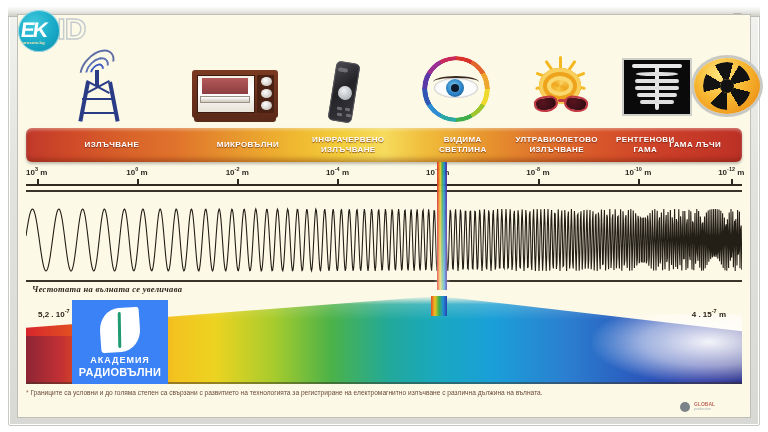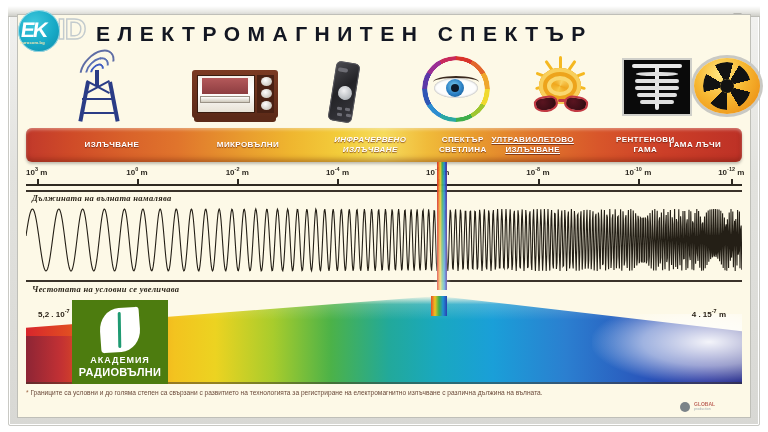--- a/index.html
+++ b/index.html
@@ -448,21 +448,21 @@
     position: absolute; right: 42px; top: 308px;
     font: 700 8px "Liberation Sans", sans-serif; color: #2b2318;
     z-index: 12; white-space: nowrap;
   }
   .wl-left sup, .wl-right sup { font-size: 5.5px; }
 
   
   .acad {
     position: absolute; left: 72px; top: 300px;
     width: 96px; height: 84px;
-    background: #4d7c0f;
+    background: #3b82f6;
     z-index: 20;
     overflow: hidden;
   }
   .acad .leaf {
     position: absolute; left: 28px; top: 8px; width: 40px; height: 44px;
     background: #ffffff;
     border-radius: 50% 8% 50% 8%;
     transform: rotate(-4deg);
   }
   .acad .leaf::after {
@@ -518,21 +518,20 @@
   </div>
   <div class="board-inner"></div>
 
   <div class="logo-ek">
     <div class="disc"></div>
     <div class="ek">EK</div>
     <div class="sub">eurocom.bg</div>
   </div>
   <div class="logo-hd">HD</div>
 
-  <div class="poster-title">ЕЛЕКТРОМАГНИТЕН СПЕКТЪР</div>
 
   <div class="icon-row">
 
     <div class="ic tower">
       <div class="waves"></div>
       <div class="waves2"></div>
       <div class="waves3"></div>
       <div class="mast"></div>
       <div class="x1"></div>
       <div class="x2"></div>
@@ -603,25 +602,25 @@
       <div class="disc2"></div>
       <div class="trefoil"></div>
       <div class="core"></div>
     </div>
   </div>
 
   <div class="band"></div>
   <div id="band-labels">
       <div class="band-label" style="left: 33.16px; width: 157.52px; top: 140px;">ИЗЛЪЧВАНЕ</div>
       <div class="band-label" style="left: 190.68px; width: 114.56px; top: 140px;">МИКРОВЪЛНИ</div>
-      <div class="band-label" style="left: 313px; width: 114.56px; top: 135px; font-style: italic;">ИНФРАЧЕРВЕНО
+      <div class="band-label" style="left: 291px; width: 114.56px; top: 135px;">ИНФРАЧЕРВЕНО
 ИЗЛЪЧВАНЕ</div>
-      <div class="band-label" style="left: 419.8px; width: 85.92px; top: 135px;">СПЕКТЪР
+      <div class="band-label" style="left: 419.8px; width: 85.92px; top: 135px;">ВИДИМА
 СВЕТЛИНА</div>
-      <div class="band-label" style="left: 479px; width: 107.4px; top: 135px; text-decoration: underline;">УЛТРАВИОЛЕТОВО
+      <div class="band-label" style="left: 503px; width: 107.4px; top: 135px;">УЛТРАВИОЛЕТОВО
 ИЗЛЪЧВАНЕ</div>
       <div class="band-label" style="left: 605.96px; width: 78.76px; top: 135px;">РЕНТГЕНОВИ
 ГАМА</div>
       <div class="band-label" style="left: 663px; width: 64.44px; top: 140px;">ГАМА ЛЪЧИ</div>
     </div>
 
   <div class="scale">
     <div class="axis"></div>
     <div id="scale-ticks">
         <div class="tick" style="left: 10.74px;"></div>
@@ -638,27 +637,26 @@
         <div class="lbl" style="left: 511.94px;">10<sup>-8</sup> m</div>
         <div class="tick" style="left: 612.18px;"></div>
         <div class="lbl" style="left: 612.18px;">10<sup>-10</sup> m</div>
         <div class="tick" style="left: 705.26px;"></div>
         <div class="lbl" style="left: 705.26px;">10<sup>-12</sup> m</div>
       </div>
   </div>
 
   <div class="wave-panel">
     <div class="wave-rule-top"></div>
-    <div class="wave-cap">Дължината на вълната намалява</div>
     <svg class="wave-svg" width="716" height="72" viewBox="0 0 716 72">
       <path id="wavepath" fill="none" stroke="#241f16" stroke-width="1.1" d="M0.0,31.9 L0.6,27.9 L1.2,24.0 L1.8,20.4 L2.4,16.9 L3.0,13.9 L3.6,11.2 L4.2,8.9 L4.8,7.2 L5.4,5.9 L6.0,5.2 L6.6,5.1 L7.2,5.5 L7.8,6.5 L8.4,8.0 L9.0,10.1 L9.6,12.6 L10.2,15.6 L10.8,19.0 L11.4,22.8 L12.0,26.8 L12.6,30.9 L13.2,35.2 L13.8,39.5 L14.4,43.8 L15.0,47.9 L15.6,51.8 L16.2,55.4 L16.8,58.6 L17.4,61.3 L18.0,63.6 L18.6,65.3 L19.2,66.4 L19.8,66.9 L20.4,66.8 L21.0,66.0 L21.6,64.7 L22.2,62.7 L22.8,60.1 L23.4,57.1 L24.0,53.6 L24.6,49.7 L25.2,45.5 L25.8,41.1 L26.4,36.6 L27.0,32.1 L27.6,27.6 L28.2,23.3 L28.8,19.3 L29.4,15.6 L30.0,12.4 L30.6,9.7 L31.2,7.5 L31.8,6.0 L32.4,5.2 L33.0,5.1 L33.6,5.6 L34.2,6.9 L34.8,8.8 L35.4,11.4 L36.0,14.6 L36.6,18.2 L37.2,22.3 L37.8,26.7 L38.4,31.3 L39.0,36.1 L39.6,40.9 L40.2,45.5 L40.8,50.0 L41.4,54.1 L42.0,57.8 L42.6,60.9 L43.2,63.5 L43.8,65.4 L44.4,66.6 L45.0,67.0 L45.6,66.6 L46.2,65.5 L46.8,63.6 L47.4,61.0 L48.0,57.8 L48.6,54.0 L49.2,49.7 L49.8,45.1 L50.4,40.2 L51.0,35.2 L51.6,30.2 L52.2,25.3 L52.8,20.8 L53.4,16.6 L54.0,12.9 L54.6,9.8 L55.2,7.5 L55.8,5.9 L56.4,5.1 L57.0,5.2 L57.6,6.1 L58.2,7.9 L58.8,10.4 L59.4,13.7 L60.0,17.5 L60.6,22.0 L61.2,26.8 L61.8,31.9 L62.4,37.1 L63.0,42.4 L63.6,47.4 L64.2,52.1 L64.8,56.4 L65.4,60.1 L66.0,63.0 L66.6,65.2 L67.2,66.5 L67.8,67.0 L68.4,66.4 L69.0,65.0 L69.6,62.7 L70.2,59.5 L70.8,55.7 L71.4,51.2 L72.0,46.2 L72.6,40.9 L73.2,35.5 L73.8,30.0 L74.4,24.7 L75.0,19.8 L75.6,15.4 L76.2,11.6 L76.8,8.6 L77.4,6.4 L78.0,5.3 L78.6,5.1 L79.2,5.9 L79.8,7.8 L80.4,10.5 L81.0,14.1 L81.6,18.5 L82.2,23.5 L82.8,28.8 L83.4,34.5 L84.0,40.2 L84.6,45.8 L85.2,51.0 L85.8,55.8 L86.4,59.9 L87.0,63.1 L87.6,65.4 L88.2,66.7 L88.8,66.9 L89.4,66.0 L90.0,64.0 L90.6,61.0 L91.2,57.1 L91.8,52.5 L92.4,47.2 L93.0,41.5 L93.6,35.6 L94.2,29.7 L94.8,24.0 L95.4,18.7 L96.0,14.1 L96.6,10.3 L97.2,7.4 L97.8,5.7 L98.4,5.0 L99.0,5.6 L99.6,7.4 L100.2,10.2 L100.8,14.1 L101.4,18.8 L102.0,24.3 L102.6,30.2 L103.2,36.3 L103.8,42.5 L104.4,48.4 L105.0,53.8 L105.6,58.5 L106.2,62.3 L106.8,65.1 L107.4,66.6 L108.0,66.9 L108.6,65.9 L109.2,63.7 L109.8,60.3 L110.4,55.9 L111.0,50.6 L111.6,44.7 L112.2,38.4 L112.8,32.0 L113.4,25.7 L114.0,19.9 L114.6,14.8 L115.2,10.6 L115.8,7.4 L116.4,5.6 L117.0,5.1 L117.6,5.9 L118.2,8.1 L118.8,11.6 L119.4,16.1 L120.0,21.6 L120.6,27.8 L121.2,34.3 L121.8,41.0 L122.4,47.4 L123.0,53.3 L123.6,58.4 L124.2,62.5 L124.8,65.3 L125.4,66.8 L126.0,66.8 L126.6,65.3 L127.2,62.4 L127.8,58.2 L128.4,52.9 L129.0,46.8 L129.6,40.2 L130.2,33.3 L130.8,26.6 L131.4,20.2 L132.0,14.7 L132.6,10.2 L133.2,7.1 L133.8,5.3 L134.4,5.2 L135.0,6.6 L135.6,9.5 L136.2,13.8 L136.8,19.3 L137.4,25.6 L138.0,32.5 L138.6,39.6 L139.2,46.6 L139.8,53.0 L140.4,58.5 L141.0,62.8 L141.6,65.6 L142.2,66.9 L142.8,66.5 L143.4,64.4 L144.0,60.8 L144.6,55.7 L145.2,49.6 L145.8,42.7 L146.4,35.4 L147.0,28.1 L147.6,21.3 L148.2,15.2 L148.8,10.4 L149.4,7.0 L150.0,5.2 L150.6,5.3 L151.2,7.1 L151.8,10.7 L152.4,15.7 L153.0,21.9 L153.6,29.0 L154.2,36.6 L154.8,44.1 L155.4,51.1 L156.0,57.3 L156.6,62.1 L157.2,65.4 L157.8,66.9 L158.4,66.5 L159.0,64.2 L159.6,60.1 L160.2,54.5 L160.8,47.7 L161.4,40.2 L162.0,32.4 L162.6,24.8 L163.2,17.9 L163.8,12.2 L164.4,8.0 L165.0,5.5 L165.6,5.1 L166.2,6.7 L166.8,10.3 L167.4,15.5 L168.0,22.2 L168.6,29.7 L169.2,37.8 L169.8,45.7 L170.4,52.9 L171.0,59.1 L171.6,63.6 L172.2,66.3 L172.8,66.9 L173.4,65.3 L174.0,61.7 L174.6,56.3 L175.2,49.4 L175.8,41.6 L176.4,33.3 L177.0,25.2 L177.6,17.9 L178.2,11.8 L178.8,7.5 L179.4,5.3 L180.0,5.3 L180.6,7.6 L181.2,12.0 L181.8,18.2 L182.4,25.7 L183.0,34.0 L183.6,42.5 L184.2,50.5 L184.8,57.4 L185.4,62.7 L186.0,66.0 L186.6,66.9 L187.2,65.5 L187.8,61.7 L188.4,56.0 L189.0,48.6 L189.6,40.2 L190.2,31.5 L190.8,23.1 L191.4,15.7 L192.0,9.9 L192.6,6.3 L193.2,5.0 L193.8,6.3 L194.4,10.1 L195.0,15.9 L195.6,23.5 L196.2,32.1 L196.8,41.1 L197.4,49.7 L198.0,57.1 L198.6,62.7 L199.2,66.1 L199.8,66.9 L200.4,65.0 L201.0,60.7 L201.6,54.1 L202.2,46.0 L202.8,36.9 L203.4,27.8 L204.0,19.3 L204.6,12.4 L205.2,7.5 L205.8,5.2 L206.4,5.7 L207.0,8.9 L207.6,14.6 L208.2,22.3 L208.8,31.3 L209.4,40.7 L210.0,49.7 L210.6,57.5 L211.2,63.2 L211.8,66.4 L212.4,66.7 L213.0,64.1 L213.6,58.8 L214.2,51.3 L214.8,42.2 L215.4,32.6 L216.0,23.3 L216.6,15.1 L217.2,9.1 L217.8,5.7 L218.4,5.3 L219.0,7.9 L219.6,13.4 L220.2,21.2 L220.8,30.5 L221.4,40.4 L222.0,49.9 L222.6,57.9 L223.2,63.7 L223.8,66.7 L224.4,66.4 L225.0,63.0 L225.6,56.6 L226.2,48.1 L226.8,38.3 L227.4,28.2 L228.0,18.9 L228.6,11.5 L229.2,6.7 L229.8,5.0 L230.4,6.8 L231.0,11.8 L231.6,19.4 L232.2,29.0 L232.8,39.3 L233.4,49.3 L234.0,57.8 L234.6,63.9 L235.2,66.8 L235.8,66.2 L236.4,62.1 L237.0,55.0 L237.6,45.7 L238.2,35.2 L238.8,24.8 L239.4,15.7 L240.0,9.0 L240.6,5.5 L241.2,5.6 L241.8,9.3 L242.4,16.3 L243.0,25.7 L243.6,36.3 L244.2,47.0 L244.8,56.3 L245.4,63.1 L246.0,66.6 L246.6,66.3 L247.2,62.2 L247.8,54.8 L248.4,44.9 L249.0,34.0 L249.6,23.2 L250.2,14.1 L250.8,7.8 L251.4,5.1 L252.0,6.4 L252.6,11.6 L253.2,20.0 L253.8,30.6 L254.4,41.8 L255.0,52.4 L255.6,60.7 L256.2,65.8 L256.8,66.8 L257.4,63.7 L258.0,56.8 L258.6,47.0 L259.2,35.6 L259.8,24.4 L260.4,14.6 L261.0,7.9 L261.6,5.1 L262.2,6.6 L262.8,12.3 L263.4,21.4 L264.0,32.6 L264.6,44.3 L265.2,54.9 L265.8,62.7 L266.4,66.6 L267.0,66.1 L267.6,61.1 L268.2,52.4 L268.8,41.3 L269.4,29.3 L270.0,18.3 L270.6,10.0 L271.2,5.5 L271.8,5.7 L272.4,10.6 L273.0,19.3 L273.6,30.6 L274.2,42.8 L274.8,54.0 L275.4,62.4 L276.0,66.6 L276.6,66.0 L277.2,60.6 L277.8,51.3 L278.4,39.5 L279.0,27.2 L279.6,16.2 L280.2,8.4 L280.8,5.1 L281.4,6.9 L282.0,13.5 L282.6,23.8 L283.2,36.2 L283.8,48.6 L284.4,58.9 L285.0,65.3 L285.6,66.8 L286.2,63.1 L286.8,54.7 L287.4,43.0 L288.0,30.1 L288.6,18.2 L289.2,9.4 L289.8,5.2 L290.4,6.5 L291.0,13.0 L291.6,23.6 L292.2,36.4 L292.8,49.2 L293.4,59.6 L294.0,65.8 L294.6,66.6 L295.2,61.7 L295.8,52.1 L296.4,39.5 L297.0,26.3 L297.6,14.8 L298.2,7.2 L298.8,5.1 L299.4,8.8 L300.0,17.7 L300.6,30.1 L301.2,43.7 L301.8,55.8 L302.4,64.1 L303.0,67.0 L303.6,63.8 L304.2,55.1 L304.8,42.6 L305.4,28.8 L306.0,16.4 L306.6,7.9 L307.2,5.0 L307.8,8.4 L308.4,17.4 L309.0,30.2 L309.6,44.3 L310.2,56.6 L310.8,64.7 L311.4,66.9 L312.0,62.6 L312.6,52.7 L313.2,39.2 L313.8,25.1 L314.4,13.2 L315.0,6.2 L315.6,5.6 L316.2,11.6 L316.8,22.8 L317.4,37.0 L318.0,51.0 L318.6,61.7 L319.2,66.8 L319.8,65.0 L320.4,56.7 L321.0,43.8 L321.6,29.1 L322.2,15.9 L322.8,7.3 L323.4,5.2 L324.0,10.2 L324.6,21.2 L325.2,35.6 L325.8,50.2 L326.4,61.5 L327.0,66.8 L327.6,64.8 L328.2,56.0 L328.8,42.4 L329.4,27.2 L330.0,14.1 L330.6,6.3 L331.2,5.7 L331.8,12.5 L332.4,25.1 L333.0,40.4 L333.6,54.6 L334.2,64.3 L334.8,66.8 L335.4,61.7 L336.0,50.0 L336.6,34.8 L337.2,19.8 L337.8,9.0 L338.4,5.0 L339.0,9.1 L339.6,20.2 L340.2,35.4 L340.8,50.8 L341.4,62.4 L342.0,66.9 L342.6,63.3 L343.2,52.3 L343.8,37.0 L344.4,21.3 L345.0,9.6 L345.6,5.0 L346.2,9.0 L346.8,20.3 L347.4,36.0 L348.0,51.8 L348.6,63.1 L349.2,66.9 L349.8,62.0 L350.4,49.8 L351.0,33.5 L351.6,18.0 L352.2,7.6 L352.8,5.3 L353.4,12.0 L354.0,25.6 L354.6,42.3 L355.2,57.2 L355.8,65.9 L356.4,65.7 L357.0,56.7 L357.6,41.5 L358.2,24.6 L358.8,11.1 L359.4,5.1 L360.0,8.6 L360.6,20.4 L361.2,37.1 L361.8,53.5 L362.4,64.4 L363.0,66.6 L363.6,59.1 L364.2,44.3 L364.8,26.9 L365.4,12.3 L366.0,5.3 L366.6,8.1 L367.2,19.9 L367.8,36.9 L368.4,53.7 L369.0,64.7 L369.6,66.3 L370.2,57.9 L370.8,42.2 L371.4,24.4 L372.0,10.4 L372.6,5.0 L373.2,10.1 L373.8,24.0 L374.4,42.0 L375.0,58.0 L375.6,66.4 L376.2,64.4 L376.8,52.5 L377.4,34.8 L378.0,17.5 L378.6,6.7 L379.2,6.2 L379.8,16.4 L380.4,33.6 L381.0,51.7 L381.6,64.1 L382.2,66.4 L382.8,57.7 L383.4,40.9 L384.0,22.4 L384.6,8.8 L385.2,5.3 L385.8,13.2 L386.4,29.7 L387.0,48.6 L387.6,62.8 L388.2,66.8 L388.8,59.1 L389.4,42.5 L390.0,23.4 L390.6,9.1 L391.2,5.3 L391.8,13.4 L392.4,30.4 L393.0,49.7 L393.6,63.6 L394.2,66.5 L394.8,57.2 L395.4,39.4 L396.0,20.2 L396.6,7.3 L397.2,6.1 L397.8,17.1 L398.4,35.9 L399.0,54.8 L399.6,65.9 L400.2,64.6 L400.8,51.3 L401.4,31.5 L402.0,13.6 L402.6,5.2 L403.2,9.9 L403.8,25.8 L404.4,46.1 L405.0,62.1 L405.6,66.8 L406.2,58.0 L406.8,39.6 L407.4,19.5 L408.0,6.7 L408.6,6.9 L409.2,20.1 L409.8,40.4 L410.4,58.8 L411.0,66.9 L411.6,60.9 L412.2,43.5 L412.8,22.7 L413.4,7.9 L414.0,6.1 L414.6,18.3 L415.2,38.7 L415.8,58.0 L416.4,66.9 L417.0,61.1 L417.6,43.4 L418.2,22.1 L418.8,7.4 L419.4,6.6 L420.0,20.0 L420.6,41.2 L421.2,60.0 L421.8,66.9 L422.4,58.6 L423.0,39.0 L423.6,17.9 L424.2,5.8 L424.8,8.9 L425.4,25.7 L426.0,47.8 L426.6,63.9 L427.2,65.7 L427.8,52.2 L428.4,30.3 L429.0,11.3 L429.6,5.2 L430.2,15.2 L430.8,36.3 L431.4,57.2 L432.0,66.9 L432.6,60.1 L433.2,40.3 L433.8,18.2 L434.4,5.7 L435.0,9.7 L435.6,28.1 L436.2,50.9 L436.8,65.5 L437.4,63.8 L438.0,46.6 L438.6,23.4 L439.2,7.3 L439.8,7.3 L440.4,23.7 L441.0,47.1 L441.6,64.2 L442.2,65.1 L442.8,49.2 L443.4,25.6 L444.0,8.0 L444.6,6.8 L445.2,22.8 L445.8,46.6 L446.4,64.2 L447.0,64.9 L447.6,48.3 L448.2,24.3 L448.8,7.3 L449.4,7.7 L450.0,25.4 L450.6,49.6 L451.2,65.5 L451.8,63.1 L452.4,43.9 L453.0,19.7 L453.6,5.7 L454.2,10.7 L454.8,31.8 L455.4,55.6 L456.0,66.9 L456.6,58.4 L457.2,35.4 L457.8,12.8 L458.4,5.2 L459.0,17.8 L459.6,42.3 L460.2,62.7 L460.8,65.5 L461.4,48.6 L462.0,23.2 L462.6,6.4 L463.2,9.5 L463.8,30.6 L464.4,55.4 L465.0,66.9 L465.6,57.3 L466.2,32.9 L466.8,10.6 L467.4,6.0 L468.0,22.4 L468.6,48.3 L469.2,65.6 L469.8,62.0 L470.4,39.8 L471.0,14.9 L471.6,5.1 L472.2,17.6 L472.8,43.5 L473.4,64.0 L474.0,64.0 L474.6,43.4 L475.2,17.3 L475.8,5.1 L476.4,15.8 L477.0,41.7 L477.6,63.3 L478.2,64.4 L478.8,43.9 L479.4,17.3 L480.0,5.0 L480.6,16.5 L481.2,43.1 L481.8,64.2 L482.4,63.4 L483.0,41.1 L483.6,14.8 L484.2,5.2 L484.8,20.0 L485.4,47.6 L486.0,65.9 L486.6,60.2 L487.2,34.9 L487.8,10.5 L488.4,6.8 L489.0,27.0 L489.6,54.6 L490.2,67.0 L490.8,53.6 L491.4,25.6 L492.0,6.2 L492.6,11.9 L493.2,37.9 L493.8,62.4 L494.4,64.4 L495.0,42.1 L495.6,14.5 L496.2,5.4 L496.8,22.9 L497.4,51.7 L498.0,66.9 L498.6,54.9 L499.2,26.2 L499.8,6.1 L500.4,12.6 L501.0,40.0 L501.6,63.9 L502.2,62.6 L502.8,37.2 L503.4,10.7 L504.0,7.3 L504.6,30.3 L505.2,58.6 L505.8,66.0 L506.4,45.5 L507.0,16.1 L507.6,5.3 L508.2,23.5 L508.8,53.5 L509.4,66.9 L510.0,50.8 L510.6,20.5 L511.2,5.0 L511.8,19.6 L512.4,50.1 L513.0,66.9 L513.6,53.4 L514.2,22.7 L514.8,5.2 L515.4,18.2 L516.0,49.1 L516.6,66.8 L517.2,53.6 L517.8,22.5 L518.4,5.1 L519.0,19.2 L519.6,50.5 L520.2,67.0 L520.8,51.4 L521.4,19.8 L522.0,5.1 L522.6,22.7 L523.2,54.4 L523.8,66.6 L524.4,46.4 L525.0,15.1 L525.6,6.1 L526.2,29.2 L526.8,59.7 L527.4,64.5 L528.0,38.3 L528.6,9.5 L529.2,9.8 L529.8,39.0 L530.4,64.9 L531.0,58.7 L531.6,27.1 L532.2,5.4 L532.8,18.3 L533.4,51.2 L534.0,66.9 L534.6,47.3 L535.2,14.8 L535.8,6.6 L536.4,32.4 L537.0,62.4 L537.6,61.6 L538.2,30.8 L538.8,6.0 L539.4,16.7 L540.0,50.3 L540.6,66.9 L541.2,46.6 L541.8,13.5 L542.4,7.6 L543.0,36.1 L543.6,64.5 L544.2,58.1 L544.8,24.5 L545.4,5.0 L546.0,23.9 L546.6,57.8 L547.2,64.5 L547.8,35.5 L548.4,7.0 L549.0,15.2 L549.6,49.8 L550.2,66.8 L550.8,44.4 L551.4,11.1 L552.0,10.0 L552.6,42.6 L553.2,66.7 L553.8,50.6 L554.4,15.4 L555.0,7.3 L555.6,37.2 L556.2,65.6 L556.8,54.4 L557.4,18.5 L558.0,6.1 L558.6,34.1 L559.2,64.7 L559.8,56.1 L560.4,20.0 L561.0,5.8 L561.6,33.3 L562.2,64.6 L562.8,56.0 L563.4,19.5 L564.0,6.1 L564.6,34.9 L565.2,65.3 L565.8,54.1 L566.4,17.0 L567.0,7.2 L567.6,38.8 L568.2,66.4 L568.8,49.9 L569.4,13.1 L570.0,9.8 L570.6,45.0 L571.2,66.9 L571.8,43.0 L572.4,8.6 L573.0,15.1 L573.6,52.9 L574.2,65.3 L574.8,33.3 L575.4,5.4 L576.0,24.1 L576.6,61.0 L577.2,59.5 L577.8,21.7 L578.4,6.0 L579.0,37.0 L579.6,66.4 L580.2,48.1 L580.8,10.7 L581.4,13.3 L582.0,52.0 L582.6,65.2 L583.2,31.7 L583.8,5.1 L584.4,28.4 L585.0,64.0 L585.6,54.1 L586.2,14.6 L586.8,10.2 L587.4,48.3 L588.0,66.1 L588.6,33.9 L589.2,5.2 L589.8,28.0 L590.4,64.3 L591.0,52.9 L591.6,12.9 L592.2,12.2 L592.8,52.1 L593.4,64.4 L594.0,27.8 L594.6,5.3 L595.2,36.0 L595.8,66.7 L596.4,43.7 L597.0,7.2 L597.6,21.4 L598.2,61.5 L598.8,56.3 L599.4,14.9 L600.0,11.2 L600.6,52.0 L601.2,63.9 L601.8,25.2 L602.4,6.1 L603.0,41.5 L603.6,66.8 L604.2,35.4 L604.8,5.1 L605.4,32.0 L606.0,66.4 L606.6,44.0 L607.2,6.6 L607.8,24.6 L608.4,64.1 L609.0,50.3 L609.6,9.2 L610.2,19.3 L610.8,61.4 L611.4,54.6 L612.0,11.8 L612.6,16.0 L613.2,59.2 L613.8,57.0 L614.4,13.6 L615.0,14.4 L615.6,57.9 L616.2,57.9 L616.8,14.2 L617.4,14.1 L618.0,58.0 L618.6,57.6 L619.2,13.5 L619.8,15.2 L620.4,59.3 L621.0,55.7 L621.6,11.6 L622.2,17.8 L622.8,61.7 L623.4,52.2 L624.0,8.9 L624.6,22.3 L625.2,64.5 L625.8,46.6 L626.4,6.3 L627.0,29.1 L627.6,66.6 L628.2,38.6 L628.8,5.0 L629.4,38.3 L630.0,66.6 L630.6,28.5 L631.2,6.8 L631.8,49.0 L632.4,62.7 L633.0,17.6 L633.6,13.3 L634.2,59.4 L634.8,53.4 L635.4,8.5 L636.0,25.4 L636.6,66.2 L637.2,38.8 L637.8,5.1 L638.4,41.8 L639.0,65.3 L639.6,21.6 L640.2,11.1 L640.8,58.1 L641.4,53.9 L642.0,8.1 L642.6,27.4 L643.2,66.8 L643.8,33.8 L644.4,6.0 L645.0,49.2 L645.6,61.0 L646.2,13.2 L646.8,20.0 L647.4,65.2 L648.0,40.0 L648.6,5.1 L649.2,45.1 L649.8,62.9 L650.4,15.0 L651.0,18.6 L651.6,65.0 L652.2,39.8 L652.8,5.3 L653.4,47.1 L654.0,61.2 L654.6,12.3 L655.2,22.9 L655.8,66.5 L656.4,33.0 L657.0,7.1 L657.6,54.7 L658.2,54.5 L658.8,6.9 L659.4,34.1 L660.0,66.1 L660.6,20.2 L661.2,15.3 L661.8,64.3 L662.4,39.3 L663.0,5.7 L663.6,51.8 L664.2,56.1 L664.8,7.2 L665.4,34.8 L666.0,65.6 L666.6,17.3 L667.2,19.3 L667.8,66.2 L668.4,31.6 L669.0,9.0 L669.6,59.8 L670.2,45.7 L670.8,5.1 L671.4,49.3 L672.0,56.9 L672.6,6.9 L673.2,37.6 L673.8,63.8 L674.4,12.5 L675.0,26.9 L675.6,66.7 L676.2,20.1 L676.8,18.4 L677.4,66.5 L678.0,28.0 L678.6,12.4 L679.2,64.2 L679.8,35.2 L680.4,8.6 L681.0,61.0 L681.6,41.0 L682.2,6.5 L682.8,57.8 L683.4,45.4 L684.0,5.5 L684.6,55.1 L685.2,48.4 L685.8,5.2 L686.4,53.3 L687.0,50.0 L687.6,5.1 L688.2,52.6 L688.8,50.3 L689.4,5.1 L690.0,53.1 L690.6,49.3 L691.2,5.2 L691.8,54.7 L692.4,47.1 L693.0,5.6 L693.6,57.3 L694.2,43.4 L694.8,6.8 L695.4,60.6 L696.0,38.1 L696.6,9.2 L697.2,63.9 L697.8,31.3 L698.4,13.5 L699.0,66.3 L699.6,23.4 L700.2,20.3 L700.8,66.8 L701.4,15.3 L702.0,29.8 L702.6,64.0 L703.2,8.5 L703.8,41.5 L704.4,56.7 L705.0,5.1 L705.6,53.6 L706.2,44.9 L706.8,7.4 L707.4,63.3 L708.0,29.9 L708.6,16.7 L709.2,66.9 L709.8,15.1 L710.4,32.4 L711.0,61.5 L711.6,5.9 L712.2,50.6 L712.8,46.5 L713.4,7.5 L714.0,64.2 L714.6,26.0 L715.2,21.6 L715.8,65.7"></path>
     </svg>
     <div class="wave-rule-bot"></div>
   </div>
-  <div class="freq-cap">Честотата на условни се увеличава</div>
+  <div class="freq-cap">Честотата на вълната се увеличава</div>
 
   <div class="vis-col-glow"></div>
   <div class="vis-col"></div>
 
   <div class="prism">
     <div class="purple-tail"></div>
     <div class="rainbow-left"></div>
     <div class="rainbow-right"></div>
     <div class="beam-top"></div>
     <div class="fan"></div>

